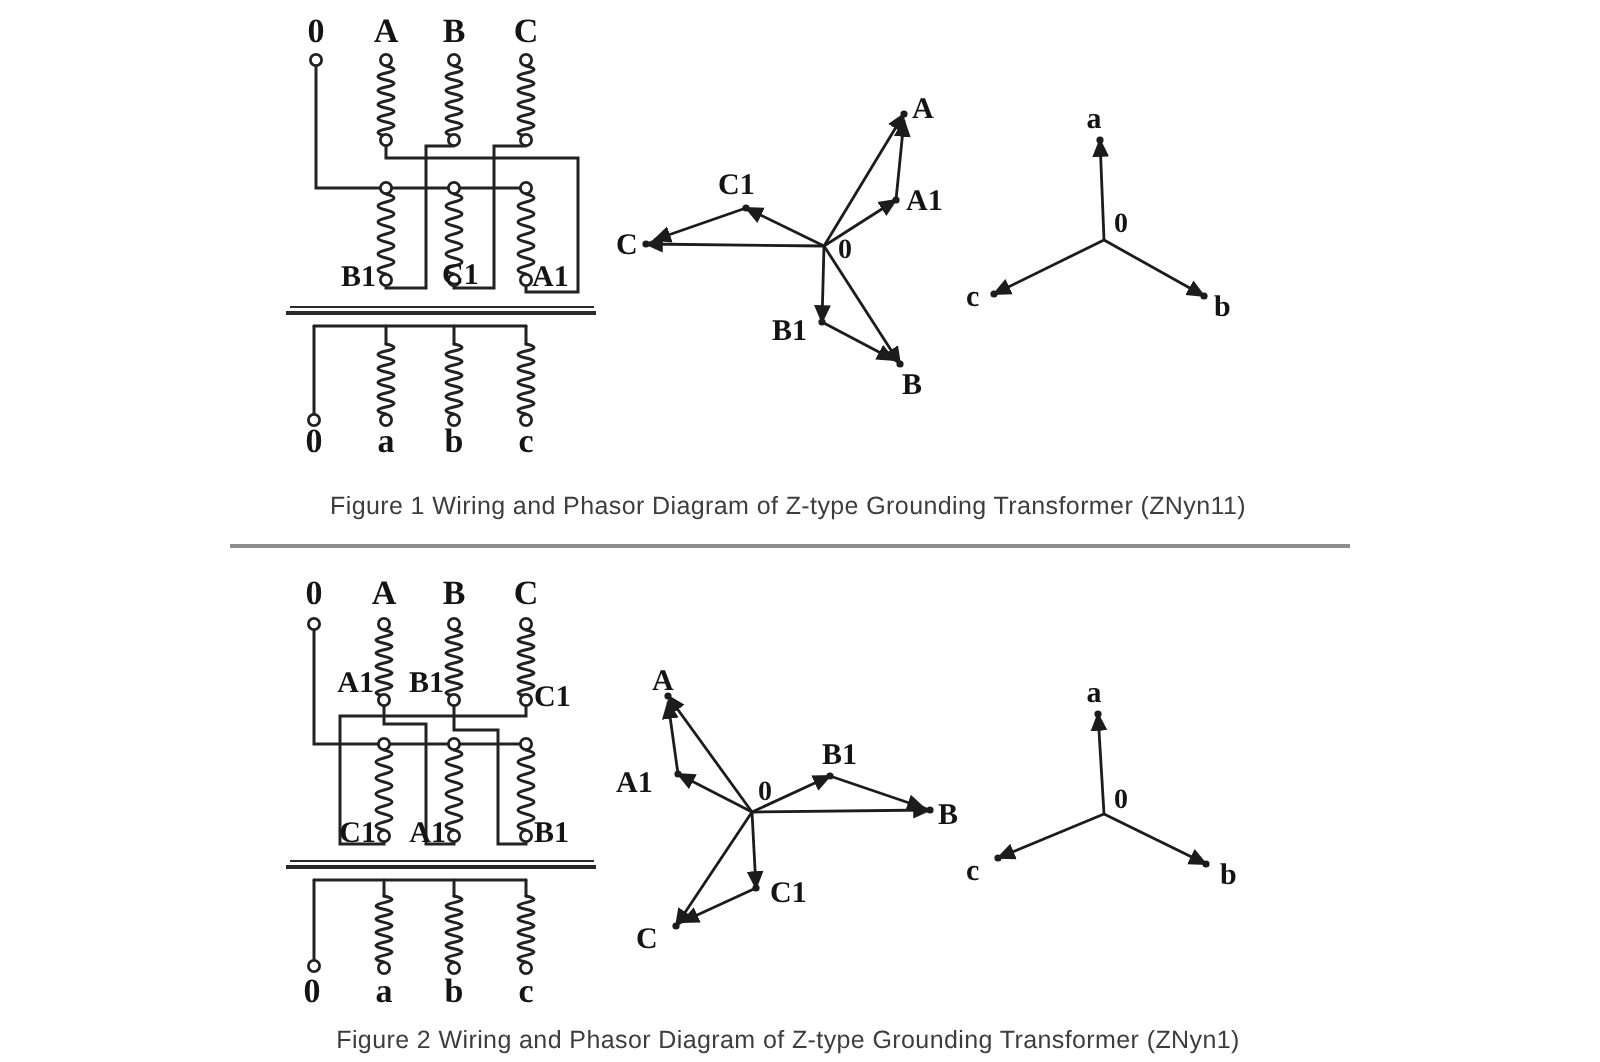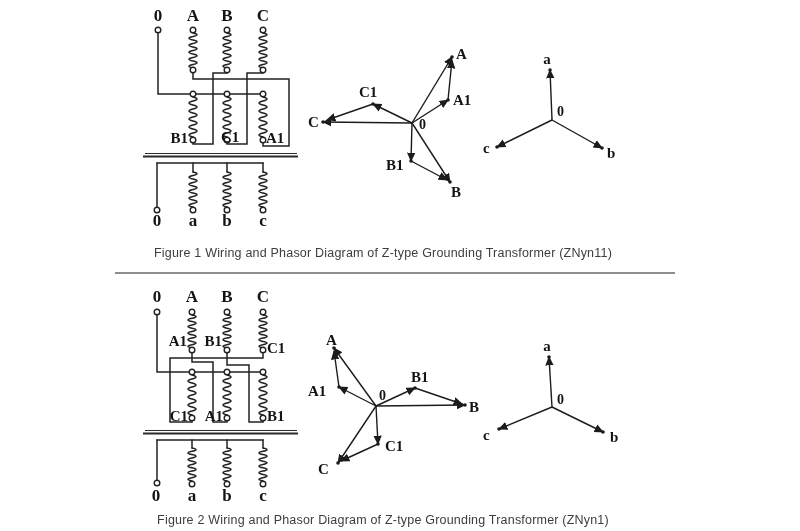--- a/index.html
+++ b/index.html
@@ -10,21 +10,21 @@
   .wire{stroke:#222;stroke-width:1.5;fill:none;stroke-linecap:round;}
   .sep{stroke:#2a2a2a;fill:none;}
   .vec{stroke:#1c1c1c;stroke-width:1.4;fill:none;marker-end:url(#arw);}
   .term{fill:#fff;stroke:#222;stroke-width:1.4;}
   .dot{fill:#1c1c1c;stroke:none;}
   .tlabel{font:700 17px "Liberation Serif", serif;fill:#141414;text-anchor:middle;}
   .dlabel{font:700 15px "Liberation Serif", serif;fill:#141414;}
   .olabel{font:700 14px "Liberation Serif", serif;fill:#141414;}
   .mid{text-anchor:middle;} .end{text-anchor:end;}
   .caption{position:absolute;left:0;width:766px;text-align:center;
-           font-size:12.5px;color:#3d3d3d;letter-spacing:.2px;}
+           font-size:12.5px;color:#3d3d3d;letter-spacing:.2px;padding-left:11px;}
   #cap1{top:246px;} #cap2{top:513px;}
   .divider{position:absolute;top:272px;left:115px;width:560px;height:2px;
            background:#8e8e8e;}
 </style>
 </head>
 <body>
 
 <div class="stage">
 
 <svg width="800" height="531" viewBox="0 0 800 531">

